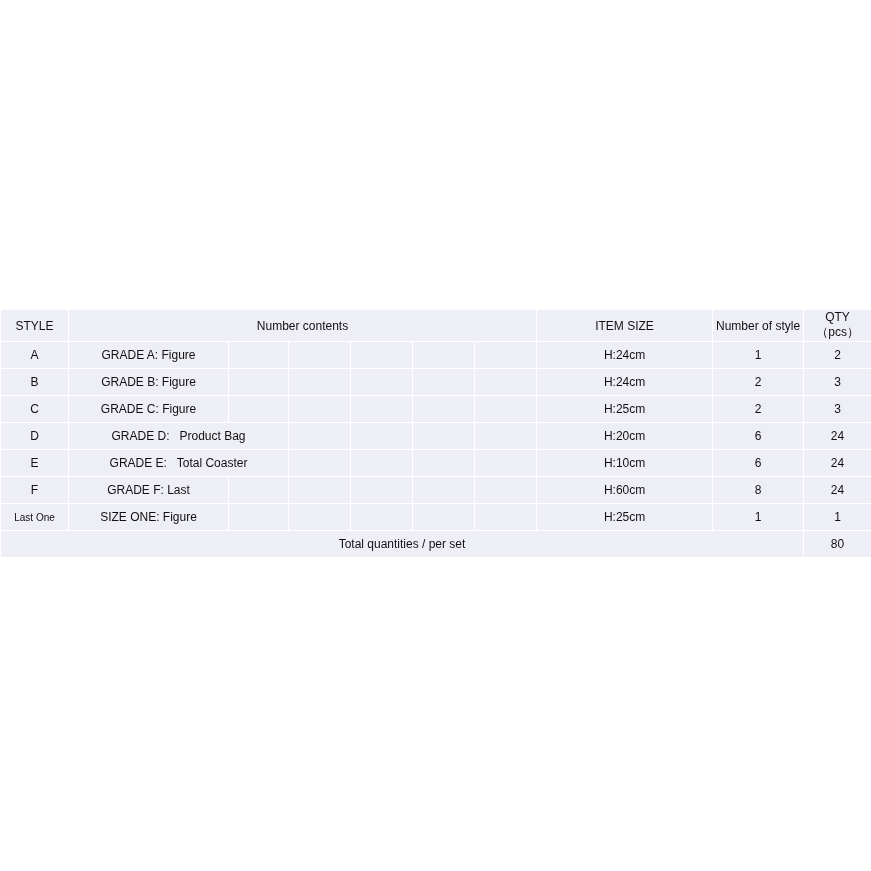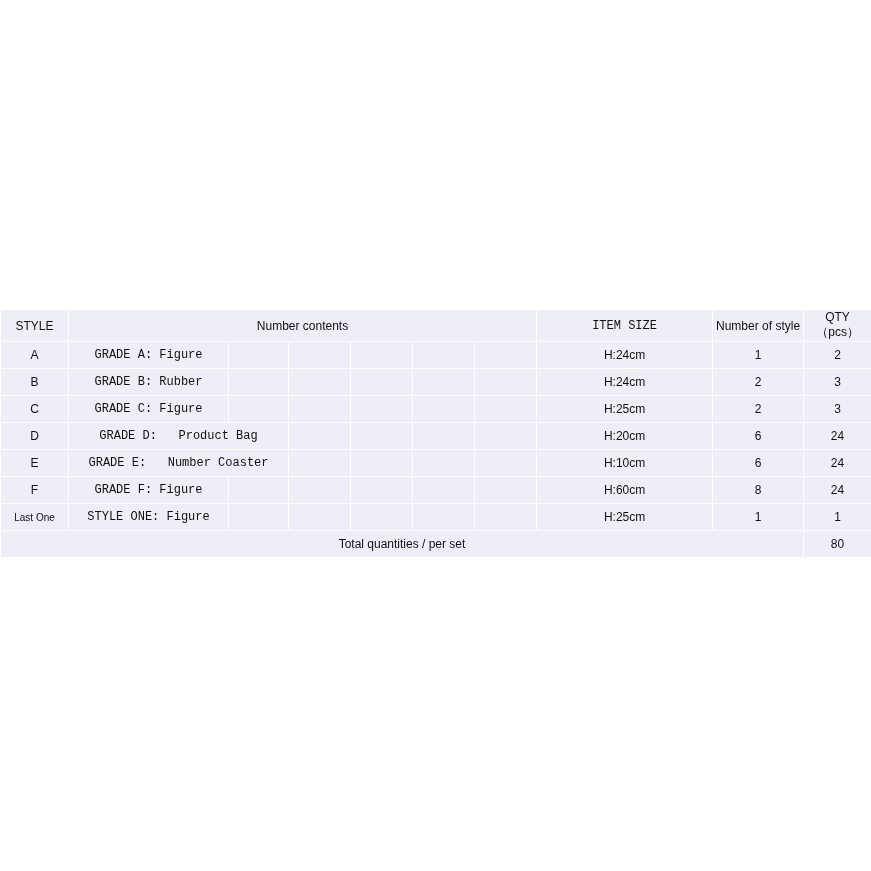--- a/index.html
+++ b/index.html
@@ -54,32 +54,31 @@
   .c-prod3 { width: 62px; }
   .c-prod4 { width: 62px; }
   .c-prod5 { width: 62px; }
   .c-prod6 { width: 62px; }
   .c-size  { width: 176px; }
   .c-num   { width: 91px; }
   .c-qty   { width: 68px; }
 
   .hdr-style { font-size: 11.5px; }
   .hdr-prod  { font-size: 14px; }
-  .hdr-size  { font-size: 12.5px; font-family: Liberation Mono, monospace; }
+  .hdr-size  { font-size: 12.5px; }
   .hdr-num   { font-size: 11px; }
   .hdr-qty   { font-size: 11.5px; }
 
   .cell-style { font-size: 11px; }
   .cell-style.small { font-size: 10px; }
   .cell-prod {
     text-align: left;
     padding-left: 22px;
     font-size: 12.5px;
     white-space: pre;
-    font-family: Liberation Mono, monospace;
   }
   .cell-size { font-size: 12.5px; }
   .cell-num  { font-size: 12px; }
   .cell-qty  { font-size: 12.5px; }
   .cell-total {
     text-align: right;
     padding-right: 8px;
     font-size: 11.5px;
   }
   .cell-total-val { font-size: 13px; }
@@ -119,21 +118,21 @@
         <td class="blank-cell"></td>
         <td class="blank-cell"></td>
         <td class="blank-cell"></td>
         <td class="cell-size">H:24cm</td>
         <td class="cell-num">1</td>
         <td class="cell-qty">2</td>
       </tr>
 
       <tr class="r-body">
         <td class="cell-style">B</td>
-        <td class="cell-prod">GRADE B: Rubber</td>
+        <td class="cell-prod">GRADE B: Figure</td>
         <td class="blank-cell"></td>
         <td class="blank-cell"></td>
         <td class="blank-cell"></td>
         <td class="blank-cell"></td>
         <td class="blank-cell"></td>
         <td class="cell-size">H:24cm</td>
         <td class="cell-num">2</td>
         <td class="cell-qty">3</td>
       </tr>
 
@@ -157,46 +156,46 @@
         <td class="blank-cell"></td>
         <td class="blank-cell"></td>
         <td class="blank-cell"></td>
         <td class="cell-size">H:20cm</td>
         <td class="cell-num">6</td>
         <td class="cell-qty">24</td>
       </tr>
 
       <tr class="r-body">
         <td class="cell-style">E</td>
-        <td class="cell-prod" colspan="2">GRADE E:   Number Coaster</td>
+        <td class="cell-prod" colspan="2">GRADE E:   Total Coaster</td>
         <td class="blank-cell"></td>
         <td class="blank-cell"></td>
         <td class="blank-cell"></td>
         <td class="blank-cell"></td>
         <td class="cell-size">H:10cm</td>
         <td class="cell-num">6</td>
         <td class="cell-qty">24</td>
       </tr>
 
       <tr class="r-body">
         <td class="cell-style">F</td>
-        <td class="cell-prod">GRADE F: Figure</td>
+        <td class="cell-prod">GRADE F: Last</td>
         <td class="blank-cell"></td>
         <td class="blank-cell"></td>
         <td class="blank-cell"></td>
         <td class="blank-cell"></td>
         <td class="blank-cell"></td>
         <td class="cell-size">H:60cm</td>
         <td class="cell-num">8</td>
         <td class="cell-qty">24</td>
       </tr>
 
       <tr class="r-body">
         <td class="cell-style small">Last One</td>
-        <td class="cell-prod">STYLE ONE: Figure</td>
+        <td class="cell-prod">SIZE ONE: Figure</td>
         <td class="blank-cell"></td>
         <td class="blank-cell"></td>
         <td class="blank-cell"></td>
         <td class="blank-cell"></td>
         <td class="blank-cell"></td>
         <td class="cell-size">H:25cm</td>
         <td class="cell-num">1</td>
         <td class="cell-qty">1</td>
       </tr>
 

